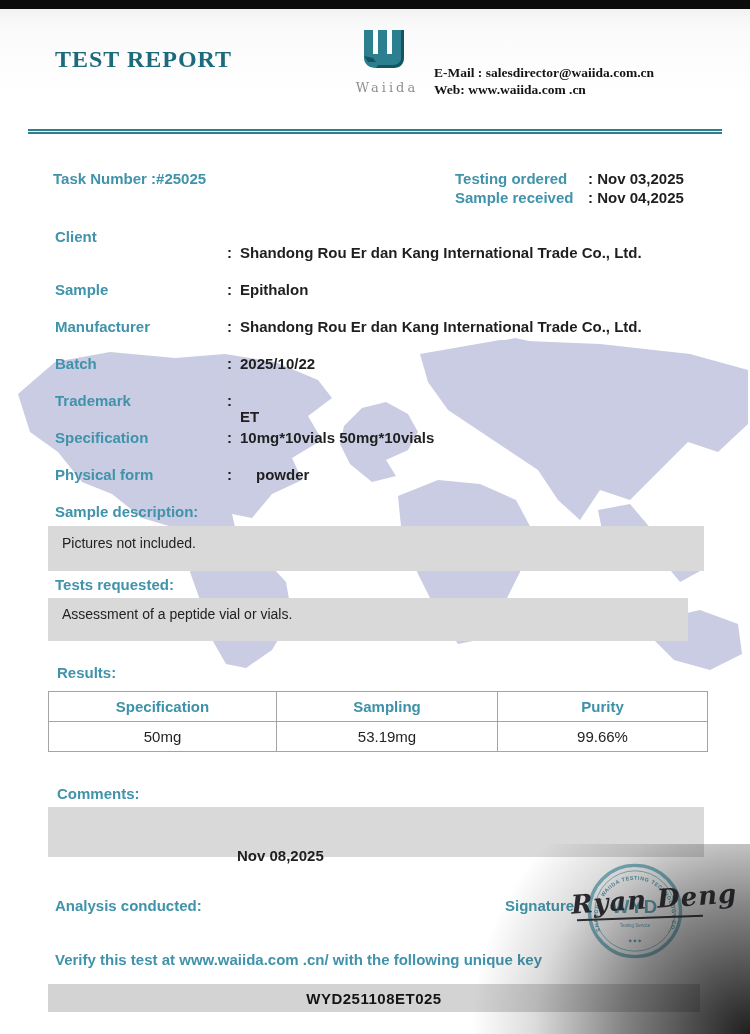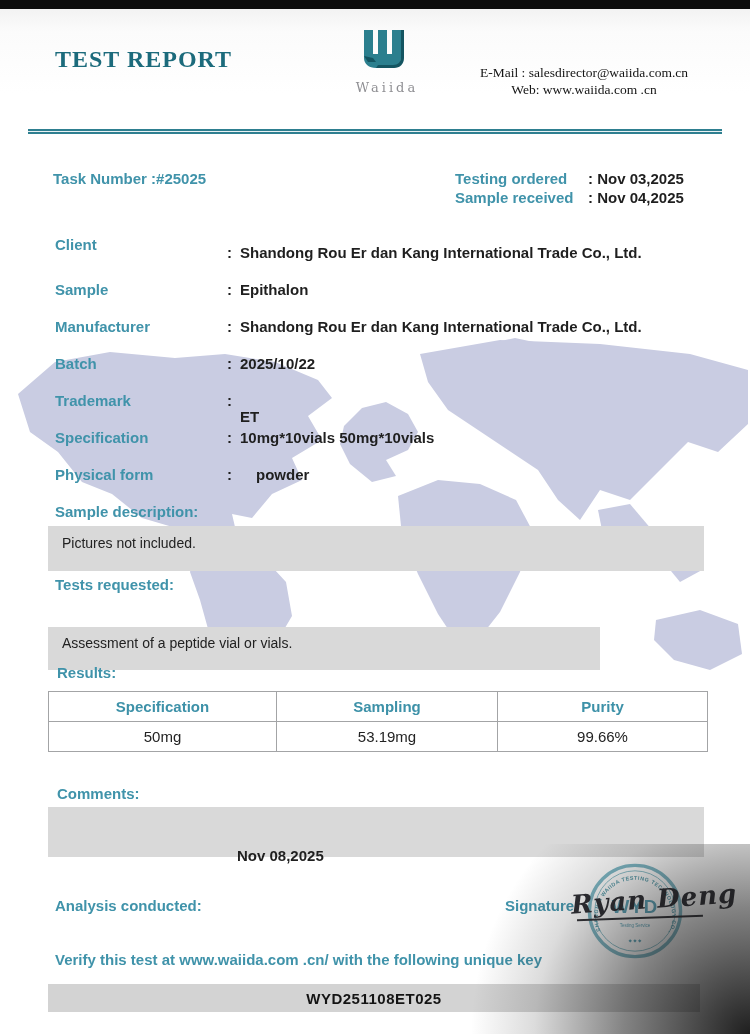--- a/index.html
+++ b/index.html
@@ -13,22 +13,22 @@
   .title{
     left:55px;top:46px;font-family:"Liberation Serif",serif;font-weight:800;
     font-size:24px;letter-spacing:1px;color:#1c6b7c;z-index:5;
   }
   .logo-wrap{left:347px;top:28px;width:80px;text-align:center;z-index:5;}
   .brand{
     margin-top:2px;font-family:"DejaVu Serif",serif;font-size:13px;color:#8f8f93;
     letter-spacing:3px;
   }
   .contact{
-    right:16px;top:64px;width:300px;text-align:center;
-    font-family:"Liberation Serif",serif;font-size:13.5px;font-weight:400;
+    right:16px;top:64px;width:300px;text-align:left;
+    font-family:"Liberation Serif",serif;font-size:13.5px;font-weight:700;
     color:#141414;line-height:17px;z-index:5;
   }
   .divider{
     left:28px;top:129px;width:694px;height:5px;z-index:5;
     border-top:2px solid #2e7f90;border-bottom:2px solid #2e7f90;background:#e8f1f3;
     box-sizing:border-box;
   }
   .lbl{color:#4093aa;font-weight:700;font-size:15px;z-index:10;}
   .val{color:#1f1f1f;font-weight:700;font-size:15px;z-index:10;}
   .plain{color:#222;font-weight:400;font-size:14px;z-index:10;}
@@ -107,21 +107,21 @@
   </div>
 
   <div class="abs divider"></div>
 
   <div class="abs lbl" style="left:53px;top:170px;">Task Number :#25025</div>
   <div class="abs lbl" style="left:455px;top:170px;">Testing ordered</div>
   <div class="abs val" style="left:588px;top:170px;">: Nov 03,2025</div>
   <div class="abs lbl" style="left:455px;top:189px;">Sample received</div>
   <div class="abs val" style="left:588px;top:189px;">: Nov 04,2025</div>
 
-  <div class="abs lbl" style="left:55px;top:236px;">Client</div>
+  <div class="abs lbl" style="left:55px;top:228px;">Client</div>
   <div class="abs val" style="left:227px;top:244px;">:</div>
   <div class="abs val" style="left:240px;top:244px;">Shandong Rou Er dan Kang International Trade Co., Ltd.</div>
 
   <div class="abs lbl" style="left:55px;top:281px;">Sample</div>
   <div class="abs val" style="left:227px;top:281px;">:</div>
   <div class="abs val" style="left:240px;top:281px;">Epithalon</div>
 
   <div class="abs lbl" style="left:55px;top:318px;">Manufacturer</div>
   <div class="abs val" style="left:227px;top:318px;">:</div>
   <div class="abs val" style="left:240px;top:318px;">Shandong Rou Er dan Kang International Trade Co., Ltd.</div>
@@ -141,21 +141,21 @@
   <div class="abs lbl" style="left:55px;top:466px;">Physical form</div>
   <div class="abs val" style="left:227px;top:466px;">:</div>
   <div class="abs val" style="left:256px;top:466px;">powder</div>
 
   <div class="abs lbl" style="left:55px;top:503px;">Sample description:</div>
   <div class="abs graybox" style="left:48px;top:526px;width:656px;height:45px;">
     <div class="plain" style="padding:9px 0 0 14px;">Pictures not included.</div>
   </div>
 
   <div class="abs lbl" style="left:55px;top:576px;">Tests requested:</div>
-  <div class="abs graybox" style="left:48px;top:627px;width:552px;height:43px;">
+  <div class="abs graybox" style="left:48px;top:598px;width:640px;height:43px;">
     <div class="plain" style="padding:8px 0 0 14px;">Assessment of a peptide vial or vials.</div>
   </div>
 
   <div class="abs lbl" style="left:57px;top:664px;">Results:</div>
   <table class="abs rtable">
     <tbody>
         <tr>
       <th style="width:227px;">Specification</th>
       <th style="width:220px;">Sampling</th>
       <th style="width:209px;">Purity</th>

